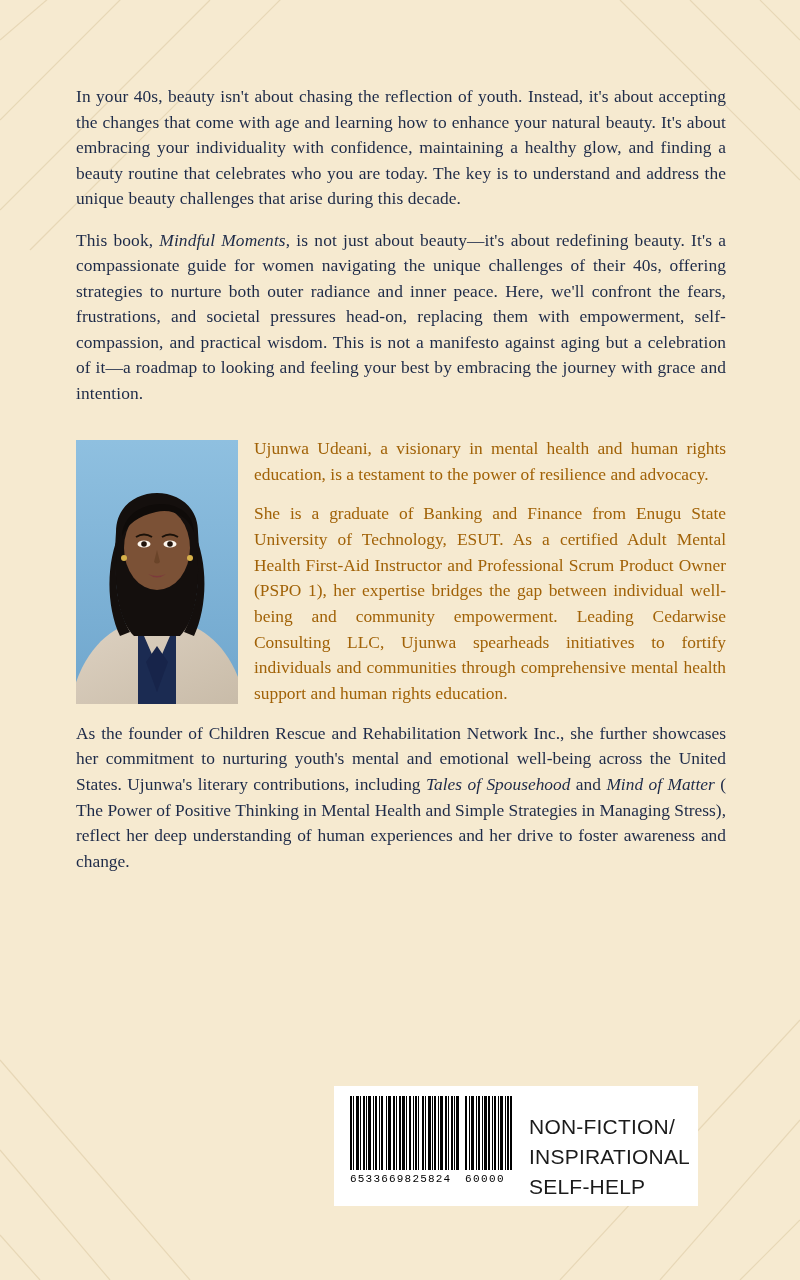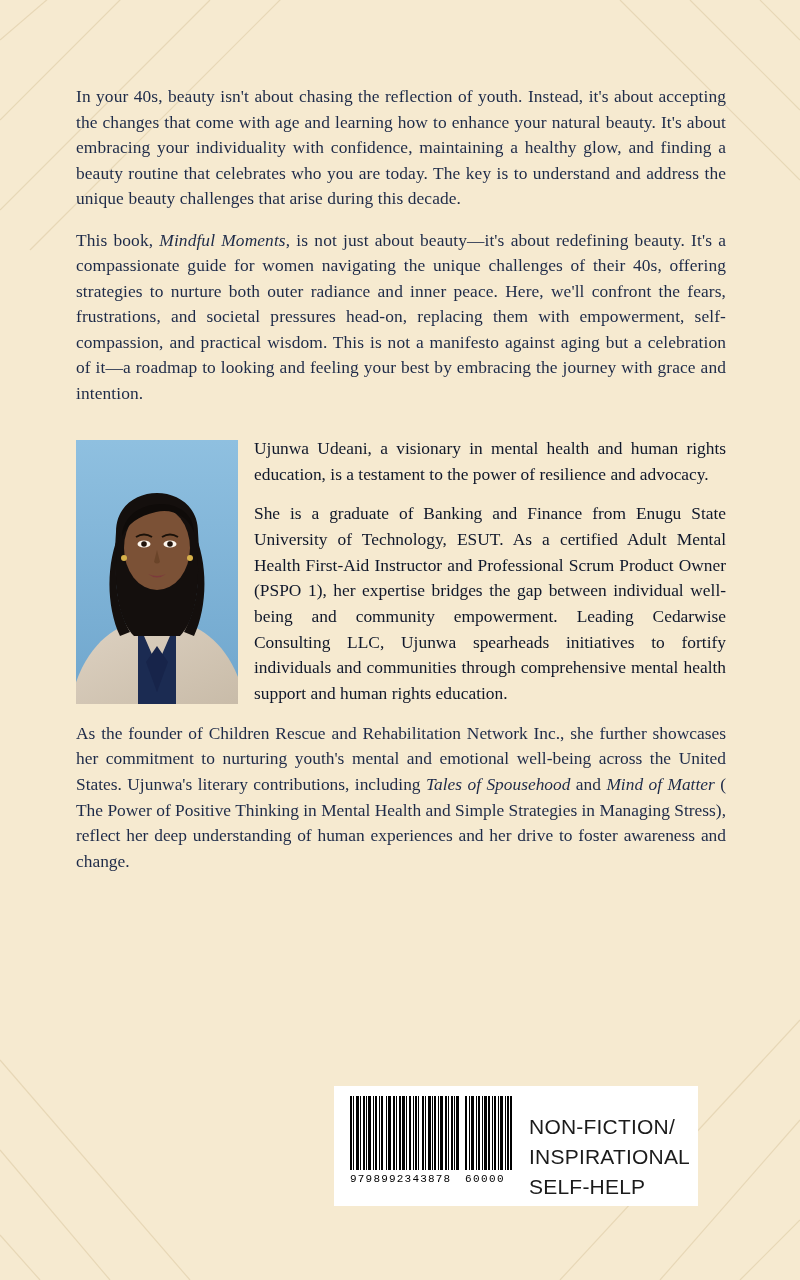--- a/index.html
+++ b/index.html
@@ -69,21 +69,21 @@
     position: relative;
     background: #7fb2d6;
   }
   .author-photo svg { display: block; }
 
   .author-text p {
     margin: 0 0 14px 0;
     font-size: 17.4px;
     line-height: 1.475;
     text-align: justify;
-    color: #0f172a;
+    color: #a16207;
   }
 
   .after-photo { clear: both; }
   .after-photo p {
     margin: 0 0 14px 0;
     font-size: 17.4px;
     line-height: 1.475;
     text-align: justify;
     color: #1d2a48;
   }
@@ -305,21 +305,21 @@
         <span style="width:2px"></span>
           <span style="width:1px;background:#fff"></span>
         <span style="width:1px"></span>
           <span style="width:2px;background:#fff"></span>
         <span style="width:2px"></span>
           <span style="width:1px;background:#fff"></span>
         <span style="width:1px"></span>
           <span style="width:1px;background:#fff"></span>
         <span style="width:3px"></span>
       </div>
-      <div class="barcode-number">9798992343878</div>
+      <div class="barcode-number">6533669825824</div>
     </div>
     <div class="barcode-addon">
       <div class="bars">
         <span style="width:2px"></span>
           <span style="width:2px;background:#fff"></span>
         <span style="width:1px"></span>
           <span style="width:1px;background:#fff"></span>
         <span style="width:3px"></span>
           <span style="width:2px;background:#fff"></span>
         <span style="width:1px"></span>

